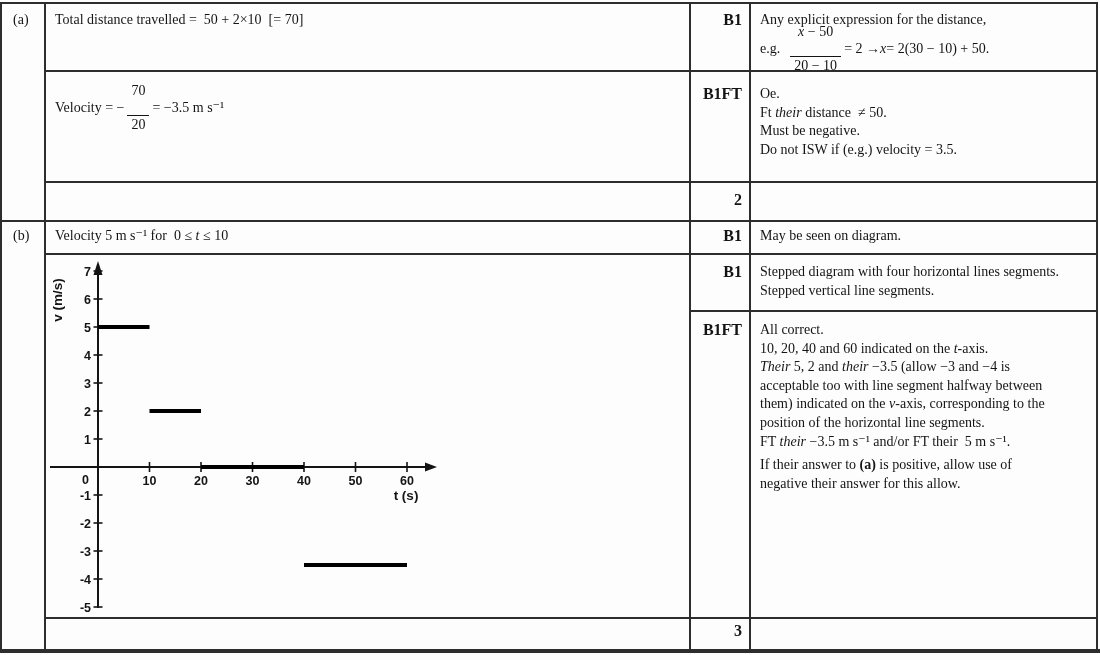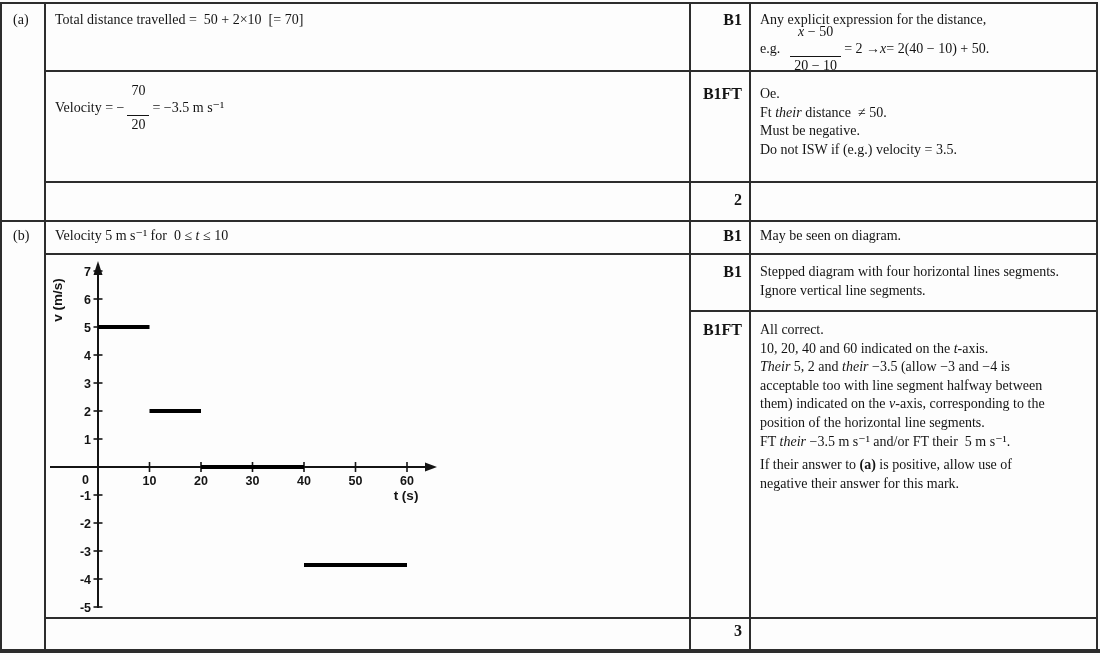--- a/index.html
+++ b/index.html
@@ -46,21 +46,21 @@
   <div class="mark" style="top:11px">B1</div>
   <div class="txt" style="left:760px;top:11px">Any explicit expression for the distance,</div>
   <div class="txt mathline" style="left:760px;top:27px;height:44px">
     <span style="margin-right:7px">e.g.</span>
     <span class="frac">
       <span class="fnum"><span class="it">x</span><span> − 50</span></span>
       <span class="fden">20 − 10</span>
     </span>
     <span>= 2 → </span>
       <span class="it">x</span>
-      <span> = 2(40 − 10) + 50.</span>
+      <span> = 2(30 − 10) + 50.</span>
   </div>
 
   <div class="txt mathline" style="left:55px;top:85px;height:46px">
     <span>Velocity = −</span>
     <span class="frac">
       <span class="fnum">70</span>
       <span class="fden">20</span>
     </span>
     <span>= −3.5 m s⁻¹</span>
   </div>
@@ -74,34 +74,34 @@
 
   <div class="mark" style="top:191px">2</div>
 
   <div class="txt" style="left:55px;top:227px"><span>Velocity 5 m s⁻¹ for &nbsp;0 ≤ </span><span class="it">t</span><span> ≤ 10</span></div>
   <div class="mark" style="top:227px">B1</div>
   <div class="txt" style="left:760px;top:227px">May be seen on diagram.</div>
 
   <div class="mark" style="top:263px">B1</div>
   <div class="txt" style="left:760px;top:263px">
     <div>Stepped diagram with four horizontal lines segments.</div>
-    <div>Ignore vertical line segments.</div>
+    <div>Stepped vertical line segments.</div>
   </div>
 
   <div class="mark" style="top:321px">B1FT</div>
   <div class="txt" style="left:760px;top:321px">
     <div>All correct.</div>
     <div><span>10, 20, 40 and 60 indicated on the </span><span class="it">t</span><span>-axis.</span></div>
     <div><span class="it">Their</span><span> 5, 2 and </span><span class="it">their</span><span> −3.5 (allow −3 and −4 is</span></div>
     <div>acceptable too with line segment halfway between</div>
     <div><span>them) indicated on the </span><span class="it">v</span><span>-axis, corresponding to the</span></div>
     <div>position of the horizontal line segments.</div>
     <div><span>FT </span><span class="it">their</span><span> −3.5 m s⁻¹ and/or FT their &nbsp;5 m s⁻¹.</span></div>
     <div class="gap"><span>If their answer to </span><span class="bd">(a)</span><span> is positive, allow use of</span></div>
-    <div>negative their answer for this mark.</div>
+    <div>negative their answer for this allow.</div>
   </div>
 
   <div class="mark" style="top:622px">3</div>
 
   <svg id="graph" width="648" height="360">
       <line x1="5" y1="212" x2="380" y2="212" stroke="#141414" stroke-width="2"></line>
       <polygon points="380,207.5 380,216.5 392,212" fill="#141414"></polygon>
       <line x1="53" y1="353" x2="53" y2="12" stroke="#141414" stroke-width="2"></line>
       <polygon points="48.5,20 57.5,20 53,6" fill="#141414"></polygon>
       <line x1="104.5" y1="207" x2="104.5" y2="217" stroke="#141414" stroke-width="1.6"></line>

